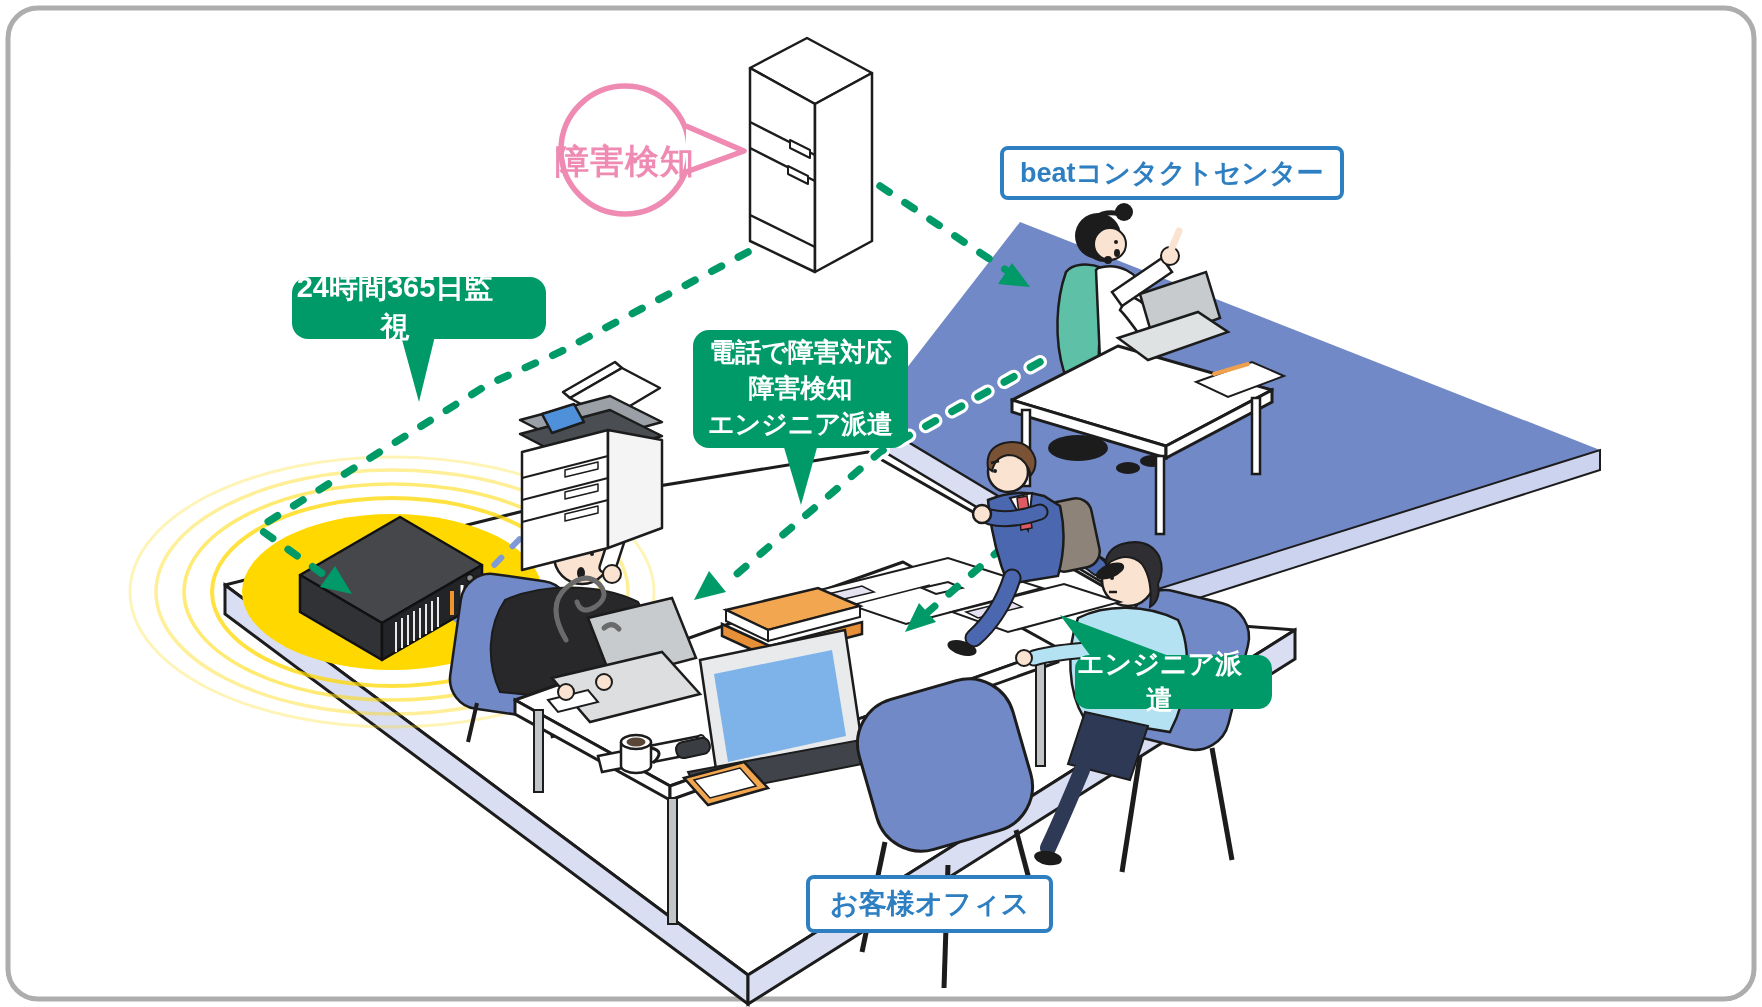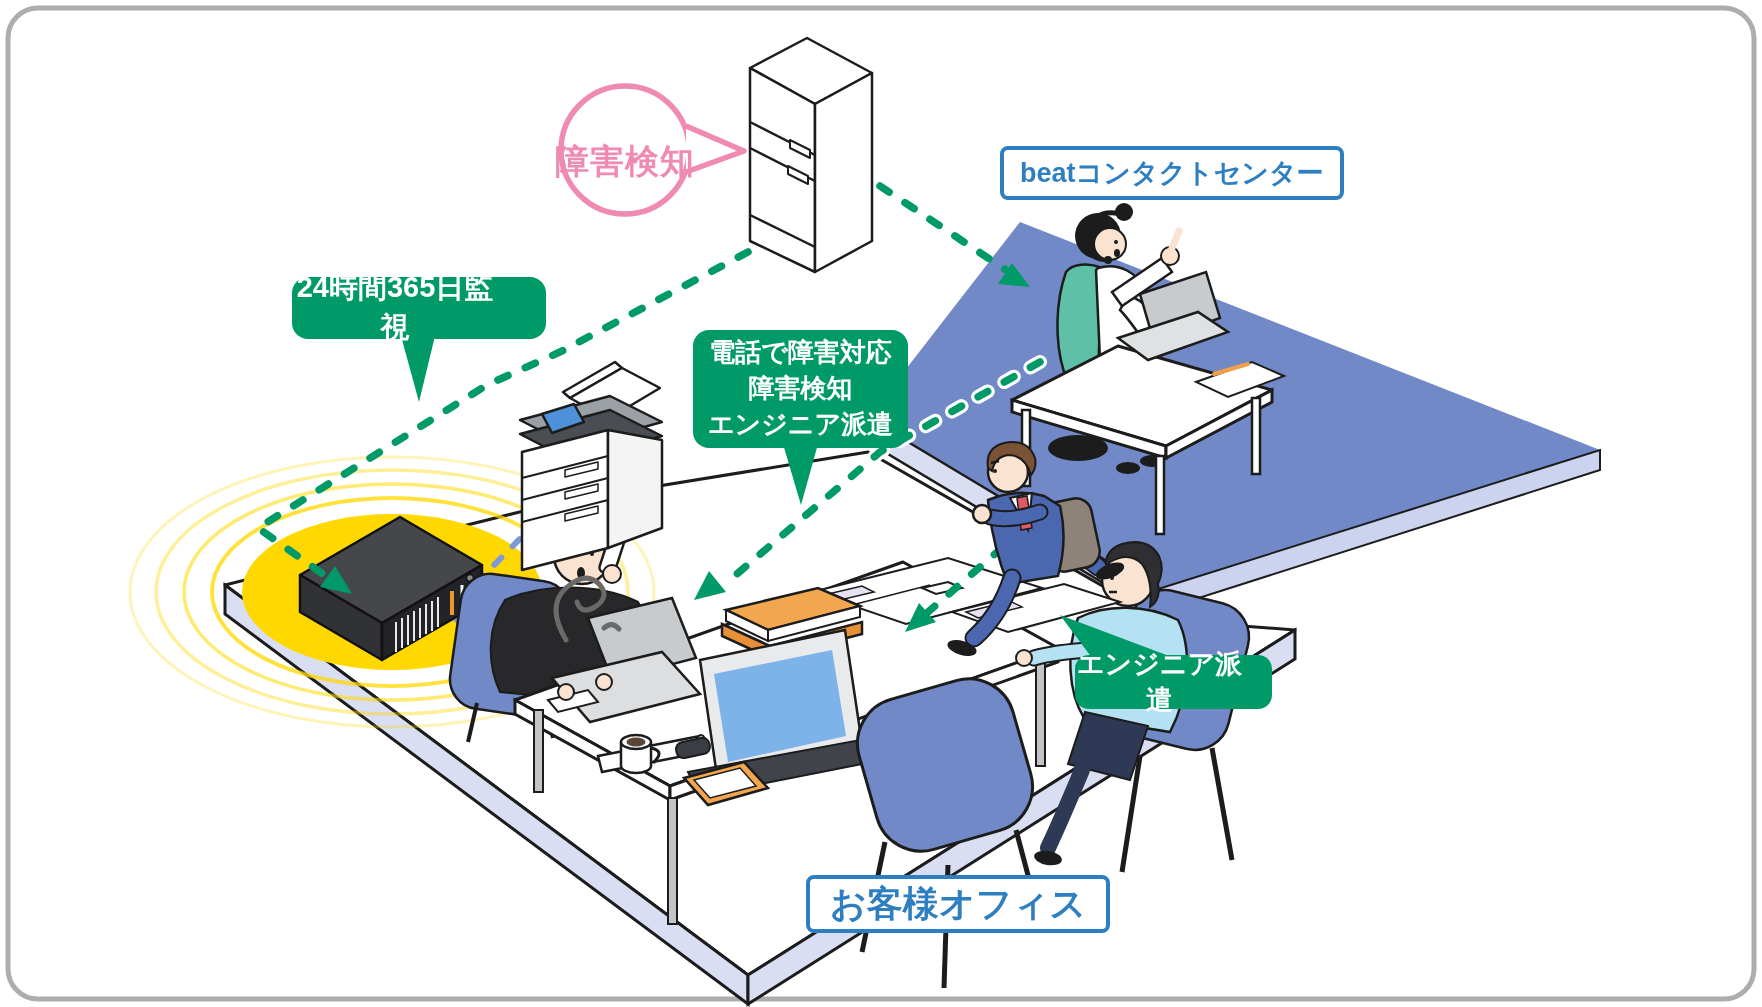--- a/index.html
+++ b/index.html
@@ -299,14 +299,14 @@
   <div class="callout-text green-text" style="left:292px;top:277px;width:206px;height:62px;font-size:29px;">24時間365日監視</div>
 
   <div class="callout-text green-text phone-lines" style="left:693px;top:330px;width:215px;height:118px;font-size:26px;">
     <span>電話で障害対応</span>
     <span>障害検知</span>
     <span>エンジニア派遣</span>
   </div>
 
   <div class="callout-text green-text" style="left:1075px;top:655px;width:169px;height:54px;font-size:27px;">エンジニア派遣</div>
 
-  <div class="blue-badge" style="left:806px;top:875px;height:50px;padding:0 20px;font-size:36px;">お客様オフィス</div>
+  <div class="blue-badge" style="left:806px;top:875px;height:50px;padding:0 20px;font-size:28px;">お客様オフィス</div>
 </div>
 
 </body></html>

